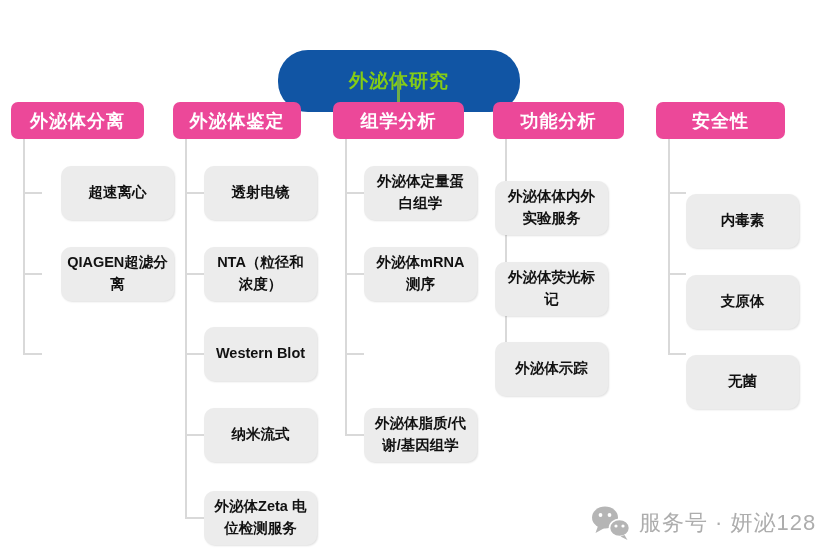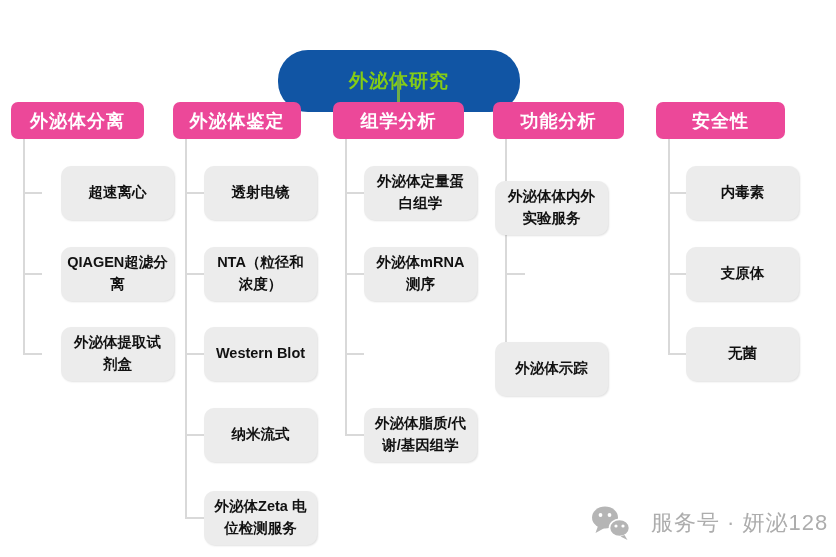--- a/index.html
+++ b/index.html
@@ -21,40 +21,40 @@
   .h2{left:173px;width:128px;}
   .h3{left:333px;width:131px;}
   .h4{left:493px;width:131px;}
   .h5{left:656px;width:129px;}
 
   
   .box{position:absolute;width:113px;height:54px;background:#ECECEC;border-radius:10px;
        display:flex;align-items:center;justify-content:center;text-align:center;
        color:#111111;font-size:14.5px;font-weight:700;line-height:1.5;padding:2px 6px;
        box-sizing:border-box;box-shadow:1px 1px 2px rgba(0,0,0,0.12);}
-  .c1{left:50px;margin-left:11px;}  .c2{left:204px;} .c3{left:364px;} .c4{left:495px;margin-top:15px;} .c5{left:686px;}
+  .c1{left:50px;margin-left:11px;}  .c2{left:204px;} .c3{left:364px;} .c4{left:495px;margin-top:15px;} .c5{left:686px;margin-top:28px;}
   .r1{top:166px;} .r2{top:247px;} .r3{top:327px;} .r4{top:408px;} .r5{top:491px;}
 
   
   .vline{position:absolute;width:2px;top:139px;background:#D9D9D9;}
   .v1{left:23px;height:215px;}
   .v2{left:185px;height:379px;}
   .v3{left:345px;height:296px;}
   .v4{left:505px;height:215px;}
   .v5{left:668px;height:215px;}
   .stub{position:absolute;height:2px;background:#D9D9D9;}
   .sr1{top:192px;} .sr2{top:273px;} .sr3{top:353px;} .sr4{top:434px;} .sr5{top:517px;}
   .sc1{left:23px;width:19px;}
   .sc2{left:185px;width:19px;}
   .sc3{left:345px;width:19px;}
   .sc4{left:505px;width:20px;}
   .sc5{left:668px;width:18px;}
 
   
-  .watermark{position:absolute;left:591px;top:505px;display:flex;align-items:center;gap:20px;}
+  .watermark{position:absolute;left:591px;top:505px;display:flex;align-items:center;gap:8px;}
   .watermark .wm-text{color:#ADADAD;font-size:22px;font-weight:400;letter-spacing:1px;white-space:nowrap;}
   .wm-icon{width:40px;height:36px;display:block;}
 </style>
 </head>
 <body>
 
 <div class="canvas">
 
   <div class="root">外泌体研究</div>
   <div class="root-connector"></div>
@@ -88,33 +88,33 @@
   <div class="stub sc4 sr2"></div>
   <div class="stub sc4 sr3"></div>
 
   <div class="vline v5"></div>
   <div class="stub sc5 sr1"></div>
   <div class="stub sc5 sr2"></div>
   <div class="stub sc5 sr3"></div>
 
   <div class="box c1 r1">超速离心</div>
   <div class="box c1 r2">QIAGEN超滤分离</div>
-  <div class="box c1 r3">外泌体提取试剂盒</div>
 
   <div class="box c2 r1">透射电镜</div>
   <div class="box c2 r2">NTA（粒径和浓度）</div>
   <div class="box c2 r3">Western Blot</div>
   <div class="box c2 r4">纳米流式</div>
   <div class="box c2 r5">外泌体Zeta 电位检测服务</div>
 
   <div class="box c3 r1">外泌体定量蛋白组学</div>
   <div class="box c3 r2">外泌体mRNA测序</div>
   <div class="box c3 r4">外泌体脂质/代谢/基因组学</div>
 
   <div class="box c4 r1">外泌体体内外实验服务</div>
+  <div class="box c4 r2">外泌体荧光标记</div>
   <div class="box c4 r3">外泌体示踪</div>
 
   <div class="box c5 r1">内毒素</div>
   <div class="box c5 r2">支原体</div>
   <div class="box c5 r3">无菌</div>
 
   <div class="watermark">
     <svg class="wm-icon" viewBox="0 0 40 36" xmlns="http://www.w3.org/2000/svg">
       <g fill="#B5B5B5">
         <ellipse cx="14" cy="12.5" rx="13" ry="11"></ellipse>

